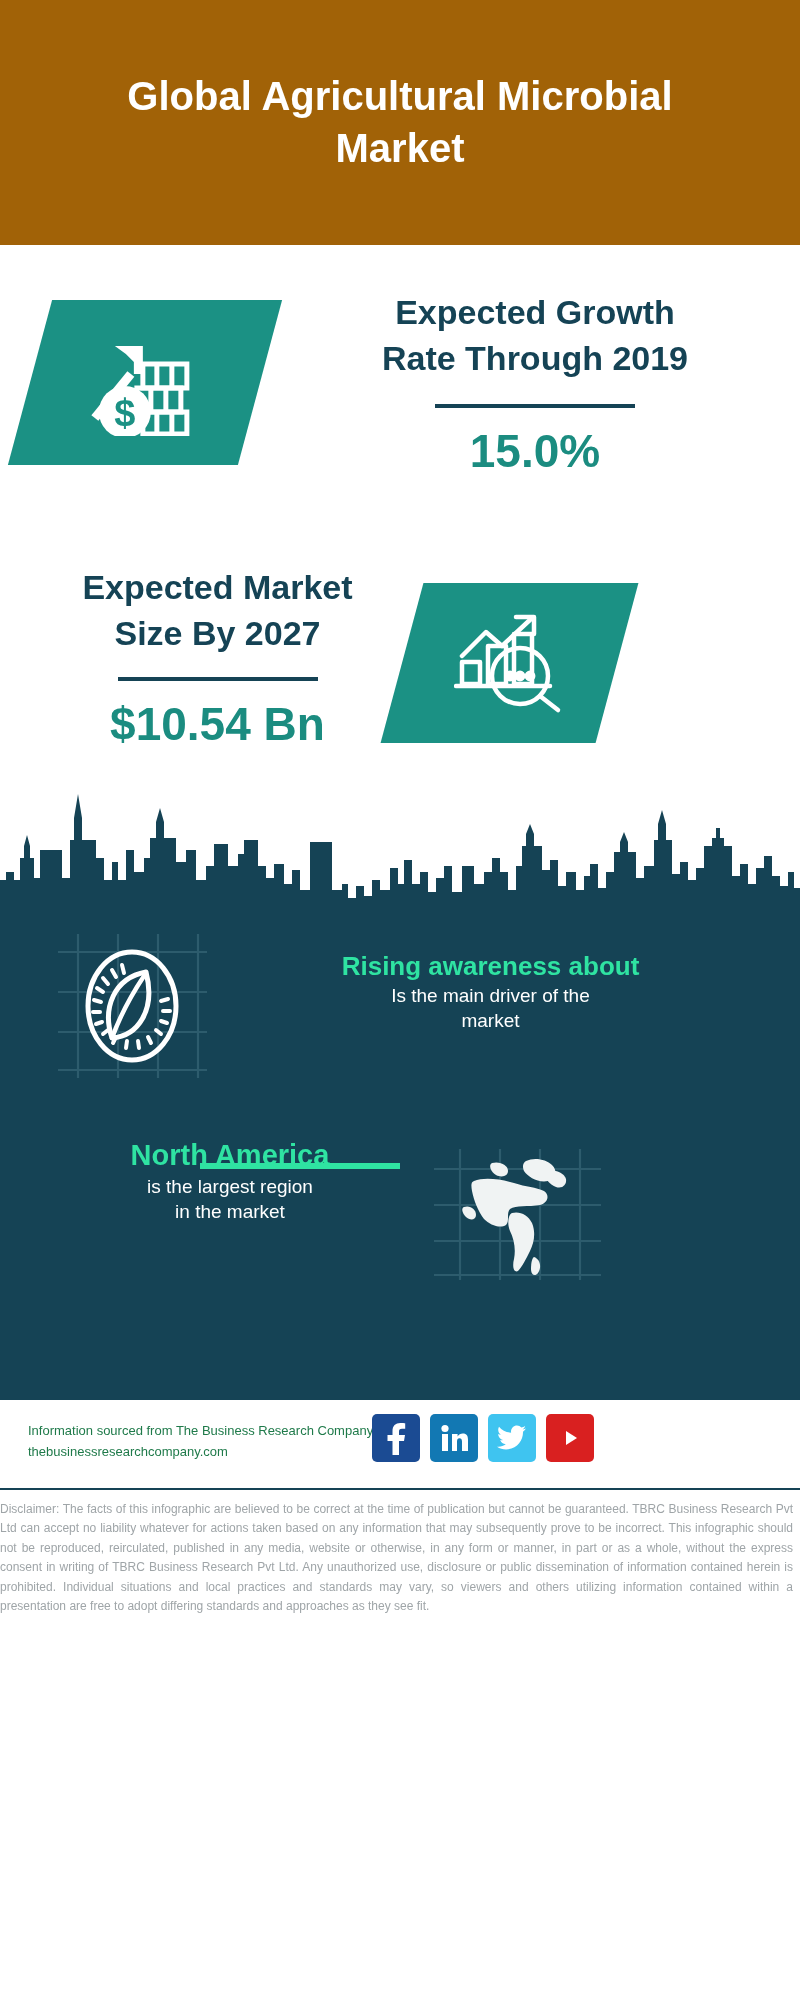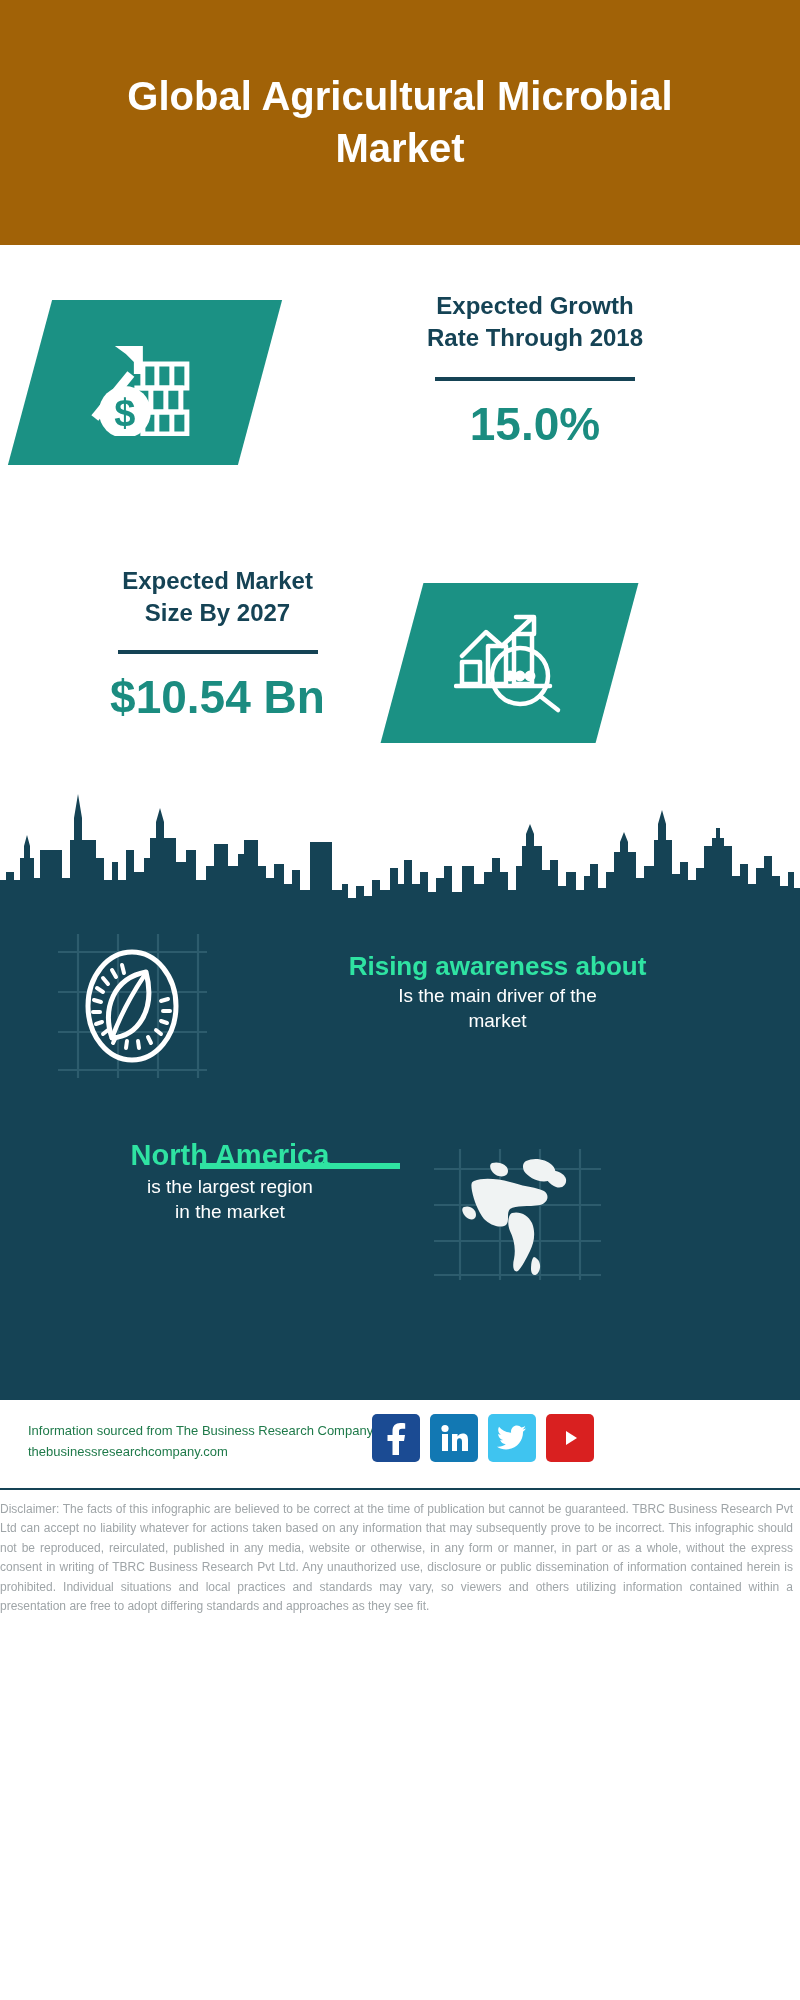--- a/index.html
+++ b/index.html
@@ -44,21 +44,21 @@
     width: 230px; height: 165px;
     transform: skewX(-15deg);
   }
   .badge1 .glyph { transform: skewX(15deg); }
   .stat1-text {
     position: absolute; top: 0px; left: 285px; width: 500px;
     text-align: center;
   }
   .stat-label {
     color: #154355;
-    font-size: 24px;
+    font-size: 34px;
     font-weight: bold;
     line-height: 1.35;
   }
   .rule-dark {
     width: 200px; height: 4px; background: #154355;
     margin: 22px auto 0 auto;
   }
   .stat-value {
     color: #1b8c80;
     font-size: 46px;
@@ -102,21 +102,21 @@
 
   .driver {
     position: absolute; top: 930px; left: 0;
     width: 800px; height: 230px;
   }
   .driver-icon {
     position: absolute; top: 0px; left: 50px;
     width: 165px; height: 150px;
   }
   .driver-text {
-    position: absolute; top: 20px; left: 225px; width: 545px;
+    position: absolute; top: 20px; left: 218px; width: 545px;
     text-align: center;
   }
   .accent-line {
     color: #2fe3a2;
     font-size: 26px;
     font-weight: bold;
     line-height: 1.28;
   }
   .white-line {
     color: #ffffff;
@@ -211,21 +211,21 @@
             <line x1="72" y1="86" x2="72" y2="108"></line>
             <line x1="87" y1="86" x2="87" y2="108"></line>
           </g>
           <circle cx="40" cy="86" r="26" fill="#ffffff"></circle>
           <text x="40" y="100" font-family="Liberation Sans, sans-serif" font-size="38" font-weight="bold" fill="#1b9184" text-anchor="middle">$</text>
         </svg>
       </span>
     </div>
     <div class="stat1-text">
       <div class="stat-label">Expected Growth</div>
-      <div class="stat-label">Rate Through 2018</div>
+      <div class="stat-label">Rate Through 2019</div>
       <div class="rule-dark"></div>
       <div class="stat-value">15.0%</div>
     </div>
   </div>
 
   <div class="stat2">
     <div class="stat2-text">
       <div class="stat-label">Expected Market</div>
       <div class="stat-label">Size By 2027</div>
       <div class="rule-dark2"></div>

